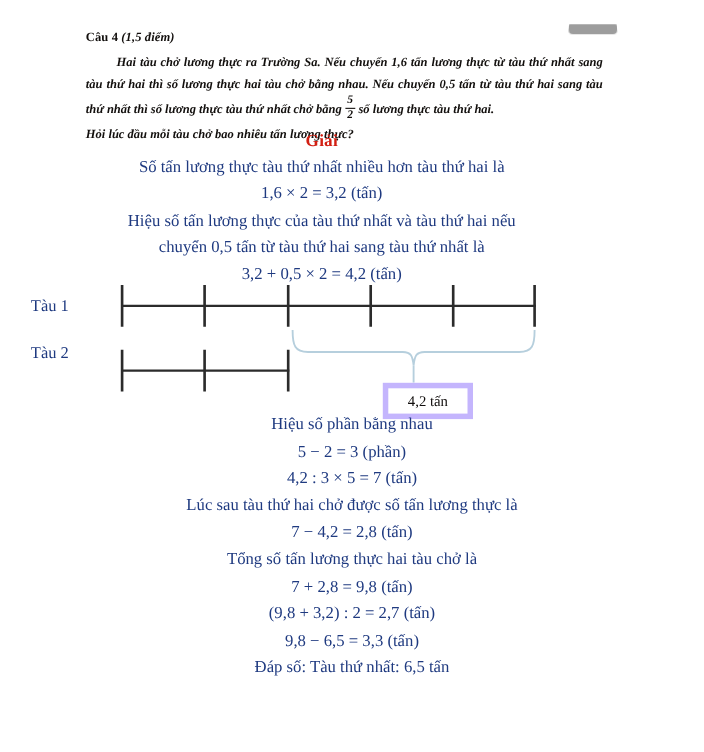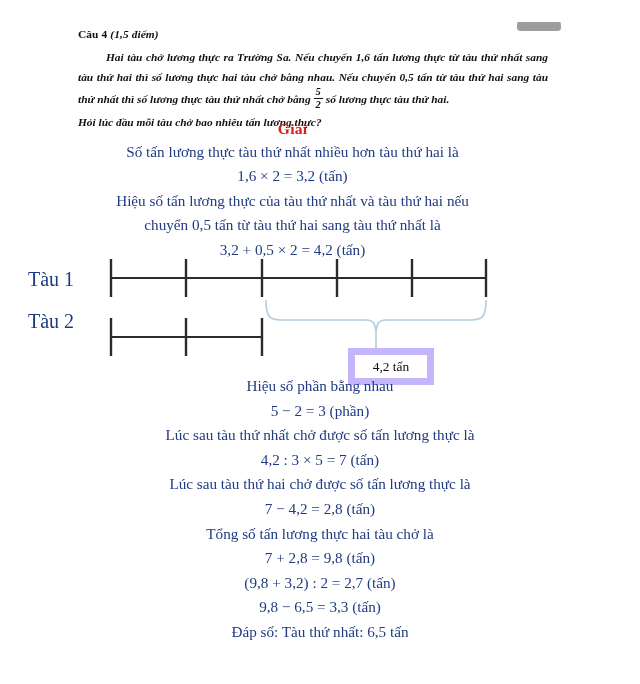--- a/index.html
+++ b/index.html
@@ -111,33 +111,33 @@
     position: absolute;
     top: 252px;
     left: 0;
     width: 640px;
     height: 122px;
   }
   .diagram svg { display: block; }
   .bar-label {
     position: absolute;
     color: #1f3a80;
-    font-size: 20px;
+    font-size: 15px;
     line-height: 18px;
   }
   .bar-label.l1 { left: 28px; top: 18px; }
   .bar-label.l2 { left: 28px; top: 60px; }
 
   .brace-box {
     position: absolute;
     left: 348px;
     top: 96px;
     width: 72px;
     height: 23px;
-    border: 7px solid #c4b5fd;
+    border: 5px solid #c4b5fd;
     background: #ffffff;
     color: #100d0c;
     font-size: 13.4px;
     display: flex;
     align-items: center;
     justify-content: center;
   }
 </style>
 </head>
 <body>
@@ -202,21 +202,20 @@
   </svg>
 
   <div class="brace-box">
     <span>4,2 tấn</span>
   </div>
 </div>
 
 <div class="solution-b">
   <div class="sol-line">Hiệu số phần bằng nhau</div>
   <div class="sol-line">5 − 2 = 3 (phần)</div>
-  <div class="sol-line">Lúc sau tàu thứ nhất chở được số tấn lương thực là</div>
   <div class="sol-line">4,2 : 3 × 5 = 7 (tấn)</div>
   <div class="sol-line">Lúc sau tàu thứ hai chở được số tấn lương thực là</div>
   <div class="sol-line">7 − 4,2 = 2,8 (tấn)</div>
   <div class="sol-line">Tổng số tấn lương thực hai tàu chở là</div>
   <div class="sol-line">7 + 2,8 = 9,8 (tấn)</div>
   <div class="sol-line">(9,8 + 3,2) : 2 = 2,7 (tấn)</div>
   <div class="sol-line">9,8 − 6,5 = 3,3 (tấn)</div>
   <div class="ans-1">Đáp số: Tàu thứ nhất: 6,5 tấn</div>
 
 </div>

